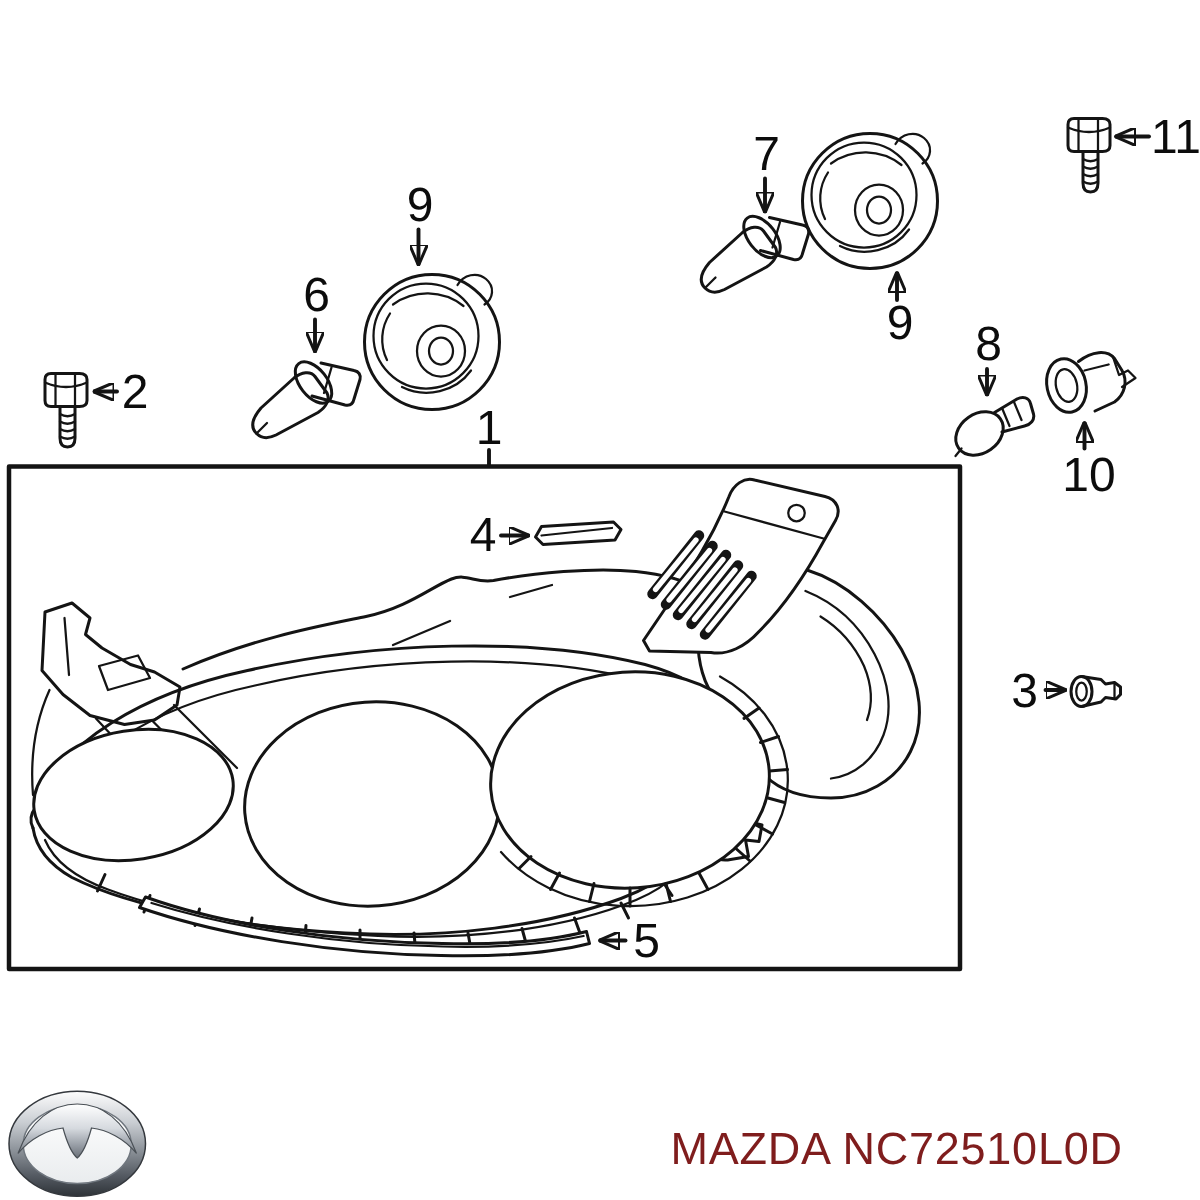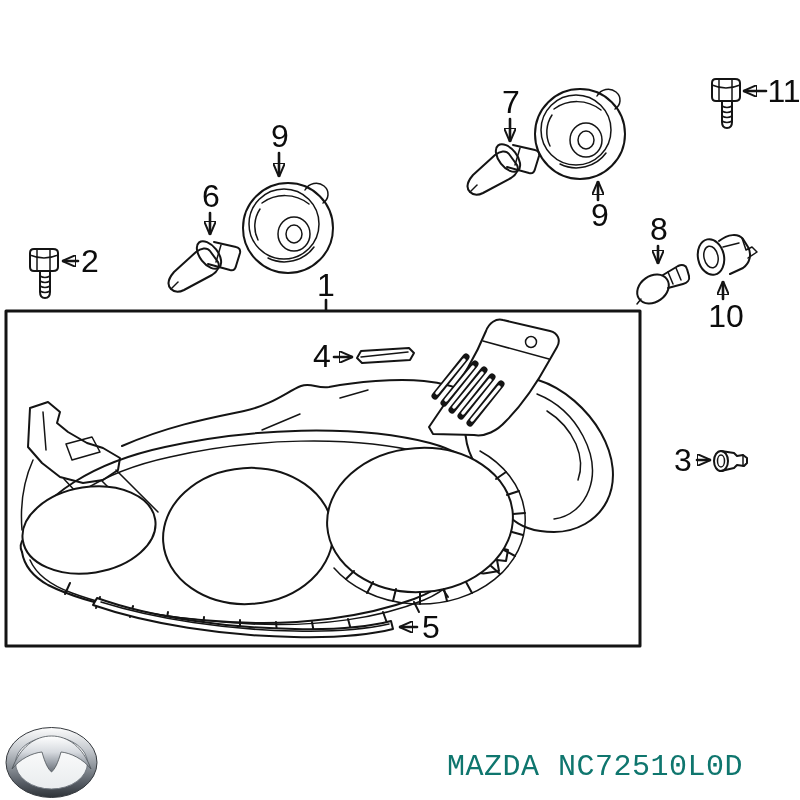--- a/index.html
+++ b/index.html
@@ -10,21 +10,21 @@
     stroke:#141414;stroke-width:2;fill:none;stroke-linecap:round;stroke-linejoin:round;}
   .art .frame{stroke-width:3;}
   .art .thin{stroke-width:1.5;}
   .art .fillw{fill:#ffffff;}
   .art .arrow{stroke-width:2.6;}
   .art .slotb{stroke-width:7;}
   .art .slotw{stroke:#ffffff;stroke-width:3.5;}
   .art text{stroke:none;fill:#0c0c0c;font-family:"Liberation Sans",sans-serif;
     font-size:32px;text-anchor:middle;}
   .brand{position:absolute;left:447px;top:750px;font-size:30px;letter-spacing:.5px;
-    color:#0f766e;white-space:nowrap;font-family:Liberation Mono, monospace;}
+    color:#7f1d1d;white-space:nowrap;}
   .logo{position:absolute;left:3px;top:725px;}
 </style>
 </head>
 <body>
 
 <div class="stage">
 
 <svg class="art" width="800" height="800" viewBox="0 0 800 800">
   <defs>
     <marker id="ah" markerUnits="userSpaceOnUse" markerWidth="14" markerHeight="12" refX="13" refY="6" orient="auto">

